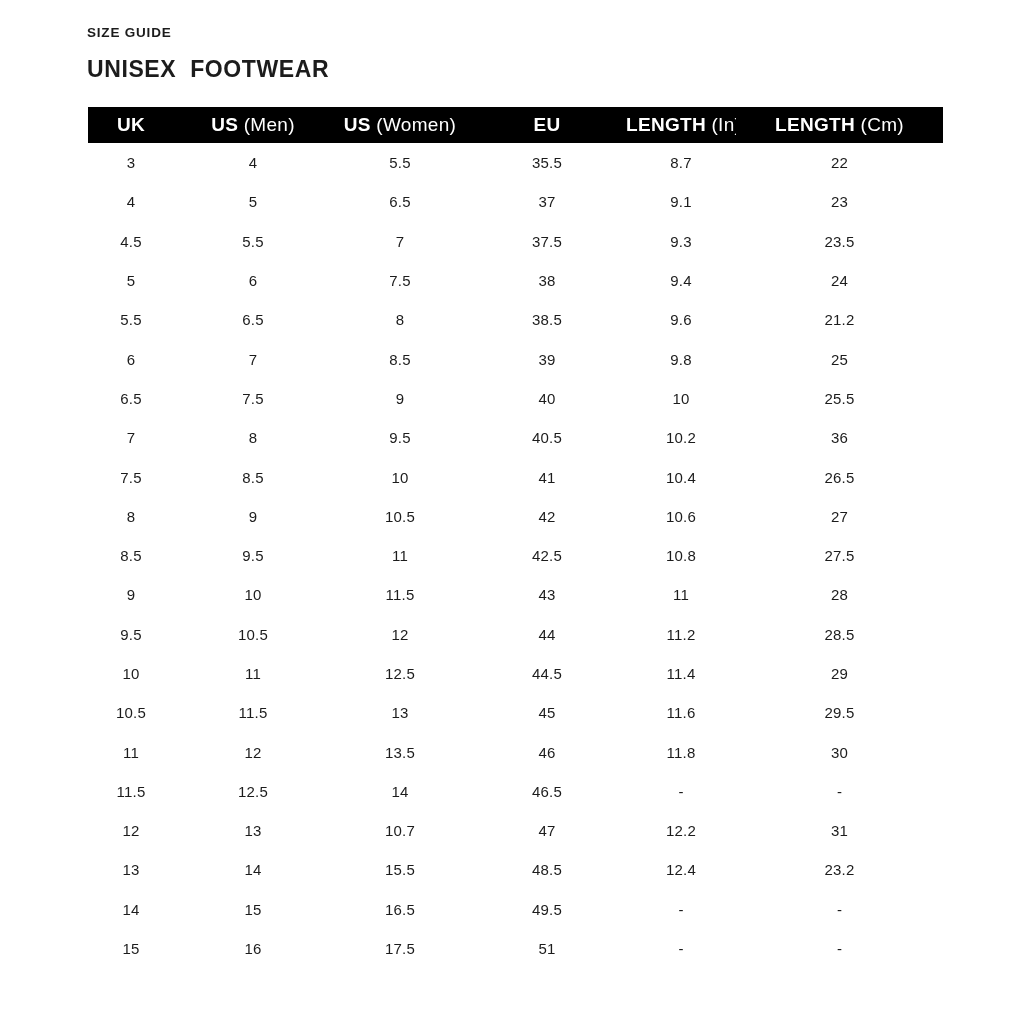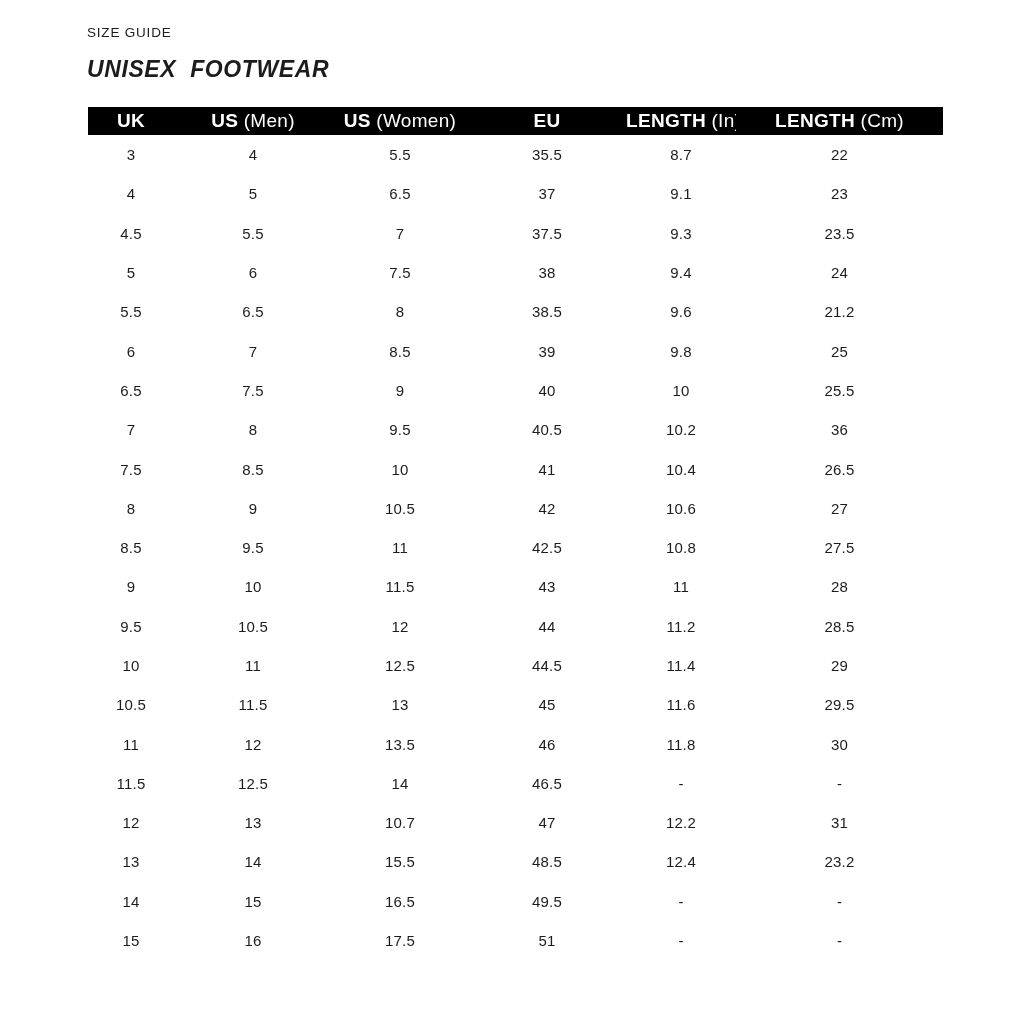--- a/index.html
+++ b/index.html
@@ -12,46 +12,45 @@
   }
   .wrap {
     position: absolute;
     left: 88px; top: 0;
     width: 855px;
   }
   .eyebrow {
     position: absolute;
     left: -1px; top: 25px;
     font-size: 13.5px;
-    font-weight: 400;
+    font-weight: 700;
     letter-spacing: 0.8px;
     color: var(--text, #121212);
     white-space: pre;
   }
   .title {
     position: absolute;
     left: -1px; top: 56px;
     font-size: 23px;
     font-weight: 800;
     letter-spacing: 0.6px;
     color: var(--text, #121212);
     white-space: pre;
-    font-style: italic;
   }
   table.size-table {
     position: absolute;
     left: 0; top: 107px;
     width: 855px;
     border-collapse: collapse;
     table-layout: fixed;
   }
   thead th {
     background: var(--header-bg, #000000);
     color: var(--header-text, #ffffff);
-    height: 28px;
+    height: 36px;
     font-size: 19px;
     font-weight: 400;
     letter-spacing: 0.3px;
     text-align: center;
     vertical-align: middle;
     white-space: nowrap;
     overflow: hidden;
   }
   thead th .strong { font-weight: 700; }
   thead th .light  { font-weight: 400; margin-top: 36px; }

